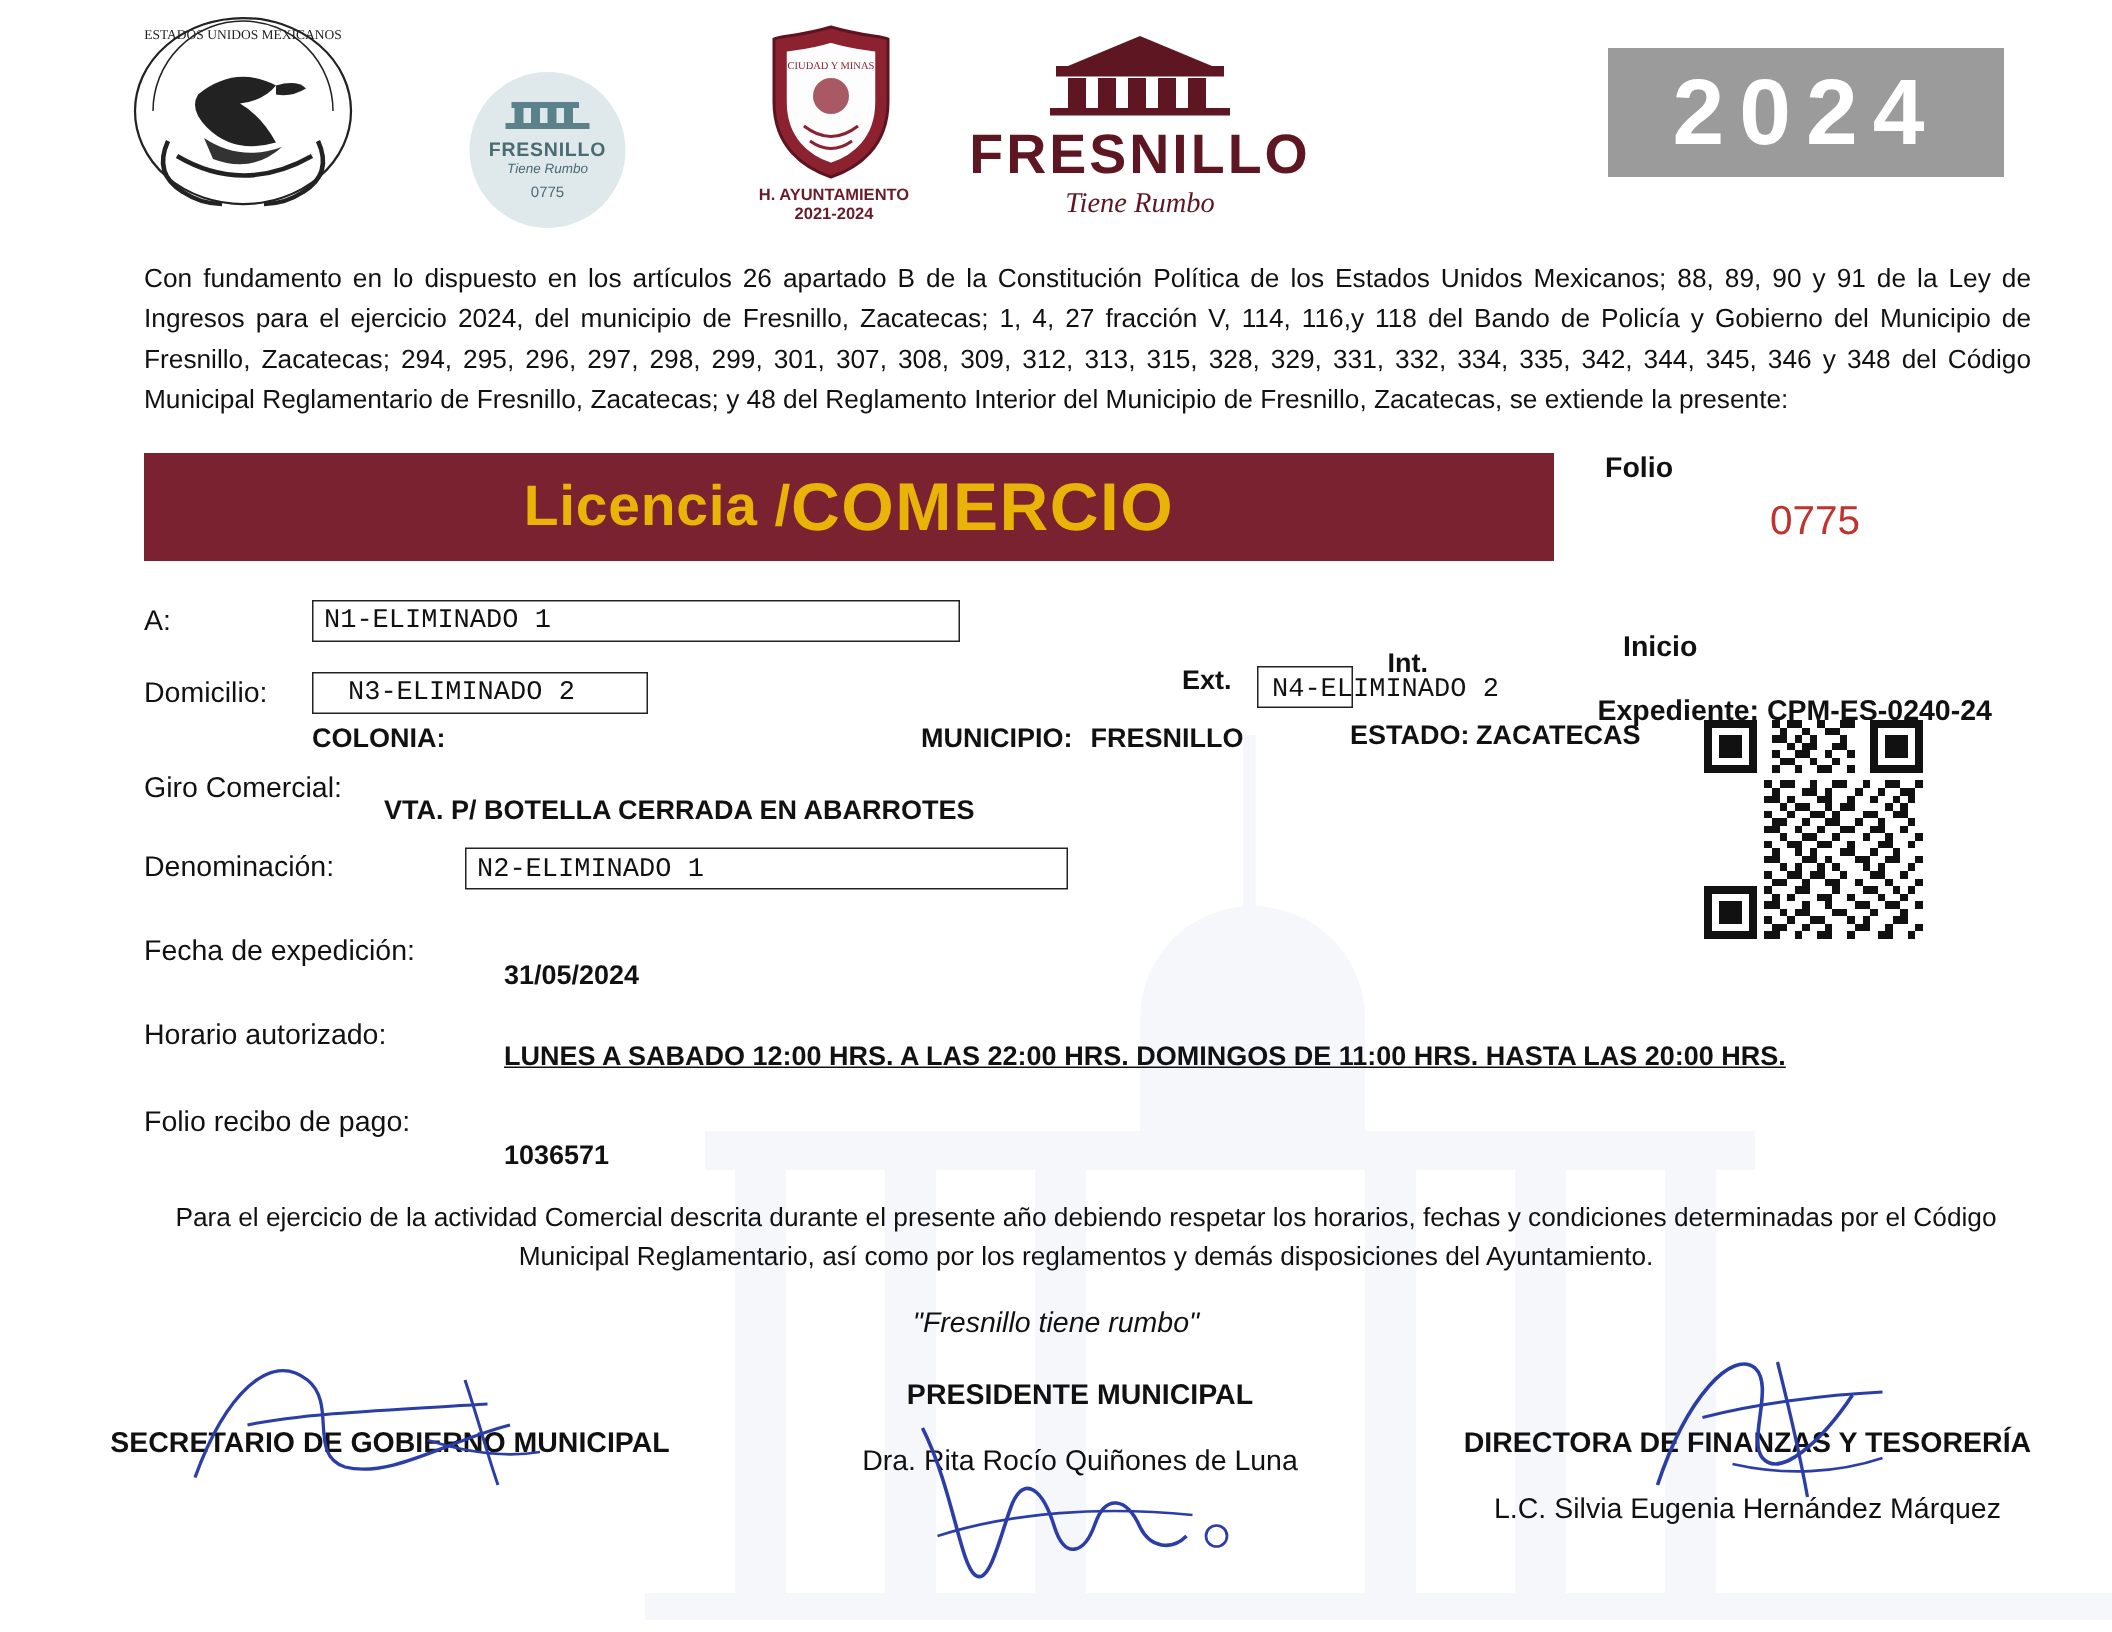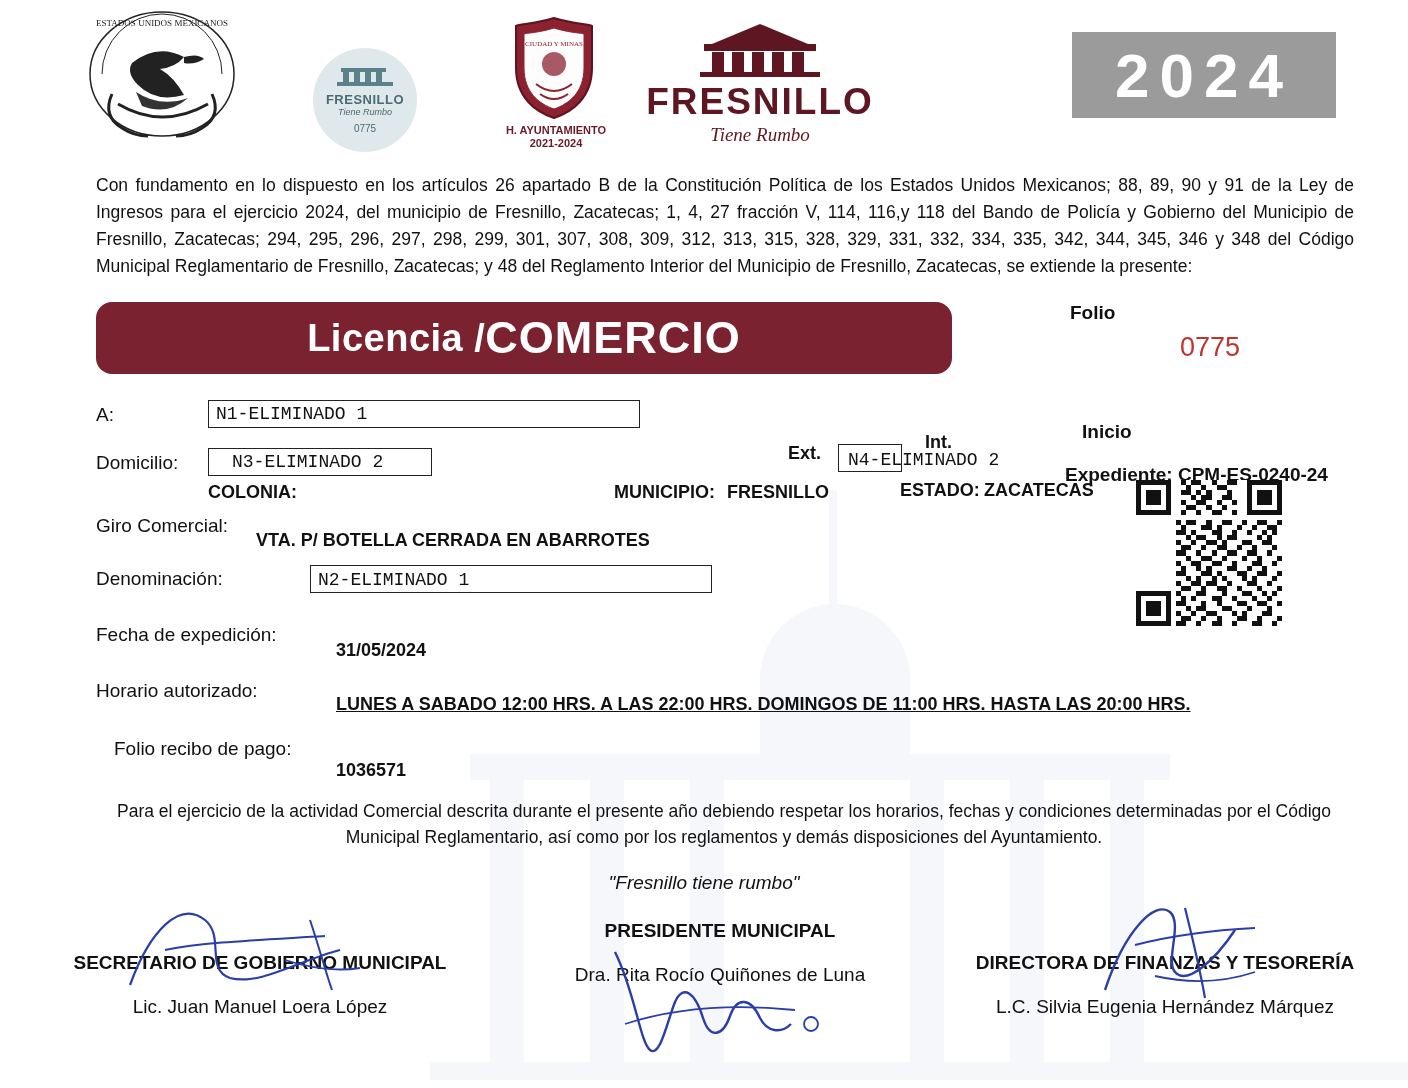--- a/index.html
+++ b/index.html
@@ -52,22 +52,22 @@
 
   
   .legal{
     position:absolute;left:96px;top:172px;width:1258px;
     font-size:17.5px;line-height:27px;text-align:justify;color:#111;
   }
   .legal p{margin:0;}
 
   
   .title-band{
-    position:absolute;left:96px;top:302px;width:856px;height:72px;
-    background:#7b2231;color:#ffffff;display:flex;align-items:center;justify-content:center;border-radius:16px;
+    position:absolute;left:96px;top:302px;width:940px;height:72px;
+    background:#7b2231;color:#eab308;display:flex;align-items:center;justify-content:center;
   }
   .title-band .t1{font-size:38px;font-weight:bold;letter-spacing:.5px;}
   .title-band .t2{font-size:45px;font-weight:bold;letter-spacing:1px;}
 
   .folio-box{position:absolute;left:1070px;top:302px;width:266px;height:72px;}
   .folio-label{font-size:19px;font-weight:bold;color:#111;}
   .folio-value{font-size:27px;color:#c0332e;margin-top:8px;margin-left:110px;}
 
   
   .lbl{position:absolute;font-size:19px;color:#111;}
@@ -213,21 +213,21 @@
   <div class="lbl" style="left:96px;top:568px;">Denominación:</div>
   <div class="boxfield" style="left:310px;top:565px;width:400px;"></div>
   <div class="val" style="left:318px;top:570px;">N2-ELIMINADO 1</div>
 
   <div class="lbl" style="left:96px;top:624px;">Fecha de expedición:</div>
   <div class="datatext" style="left:336px;top:640px;">31/05/2024</div>
 
   <div class="lbl" style="left:96px;top:680px;">Horario autorizado:</div>
   <div class="datatext" style="left:336px;top:694px;text-decoration:underline;">LUNES A SABADO 12:00 HRS. A LAS 22:00 HRS. DOMINGOS DE 11:00 HRS. HASTA LAS 20:00 HRS.</div>
 
-  <div class="lbl" style="left:96px;top:738px;margin-left:18px;">Folio recibo de pago:</div>
+  <div class="lbl" style="left:96px;top:738px;">Folio recibo de pago:</div>
   <div class="datatext" style="left:336px;top:760px;">1036571</div>
 
   <div class="lbl bold" style="left:1082px;top:421px;">Inicio</div>
   <div class="lbl bold" style="left:1065px;top:464px;">Expediente: CPM-ES-0240-24</div>
 
   <svg class="qr" viewBox="0 0 29 29" shape-rendering="crispEdges">
     <rect width="29" height="29" fill="#fff"></rect>
     <g fill="#111">
       <rect x="0" y="0" width="7" height="1"></rect>
         <rect x="0" y="6" width="7" height="1"></rect>
@@ -404,21 +404,20 @@
   <div class="slogan">"Fresnillo tiene rumbo"</div>
 
   <div class="sig" style="left:60px;top:952px;width:400px;">
     <svg width="300" height="110" viewBox="0 0 300 110">
       <path d="M20 95 C40 40 70 10 95 30 C115 46 95 80 120 88 C150 96 190 70 230 60" fill="none" stroke="#2b3ea8" stroke-width="2.2"></path>
       <path d="M55 60 C95 52 150 50 215 46" fill="none" stroke="#2b3ea8" stroke-width="2"></path>
       <path d="M200 30 C210 60 215 80 222 100" fill="none" stroke="#2b3ea8" stroke-width="2"></path>
       <path d="M175 70 C200 78 225 82 250 78" fill="none" stroke="#2b3ea8" stroke-width="1.8"></path>
     </svg>
     <div class="line-title">SECRETARIO DE GOBIERNO MUNICIPAL</div>
-    <div class="name">Lic. Juan Manuel Loera  López</div>
   </div>
 
   <div class="sig" style="left:510px;top:920px;width:420px;">
     <svg width="330" height="130" viewBox="0 0 330 130" style="top:12px;">
       <path d="M60 20 C80 60 85 110 95 118 C105 126 112 90 120 70 C128 52 140 60 148 86 C155 108 168 104 175 84 C182 64 196 66 205 86 C212 100 226 102 236 92" fill="none" stroke="#2b3ea8" stroke-width="2.4"></path>
       <path d="M70 92 C120 76 180 72 240 78" fill="none" stroke="#2b3ea8" stroke-width="1.8"></path>
       <circle cx="256" cy="92" r="7" fill="none" stroke="#2b3ea8" stroke-width="1.8"></circle>
     </svg>
     <div class="line-title">PRESIDENTE MUNICIPAL</div>
     <div class="name">Dra. Rita Rocío Quiñones de Luna</div>

